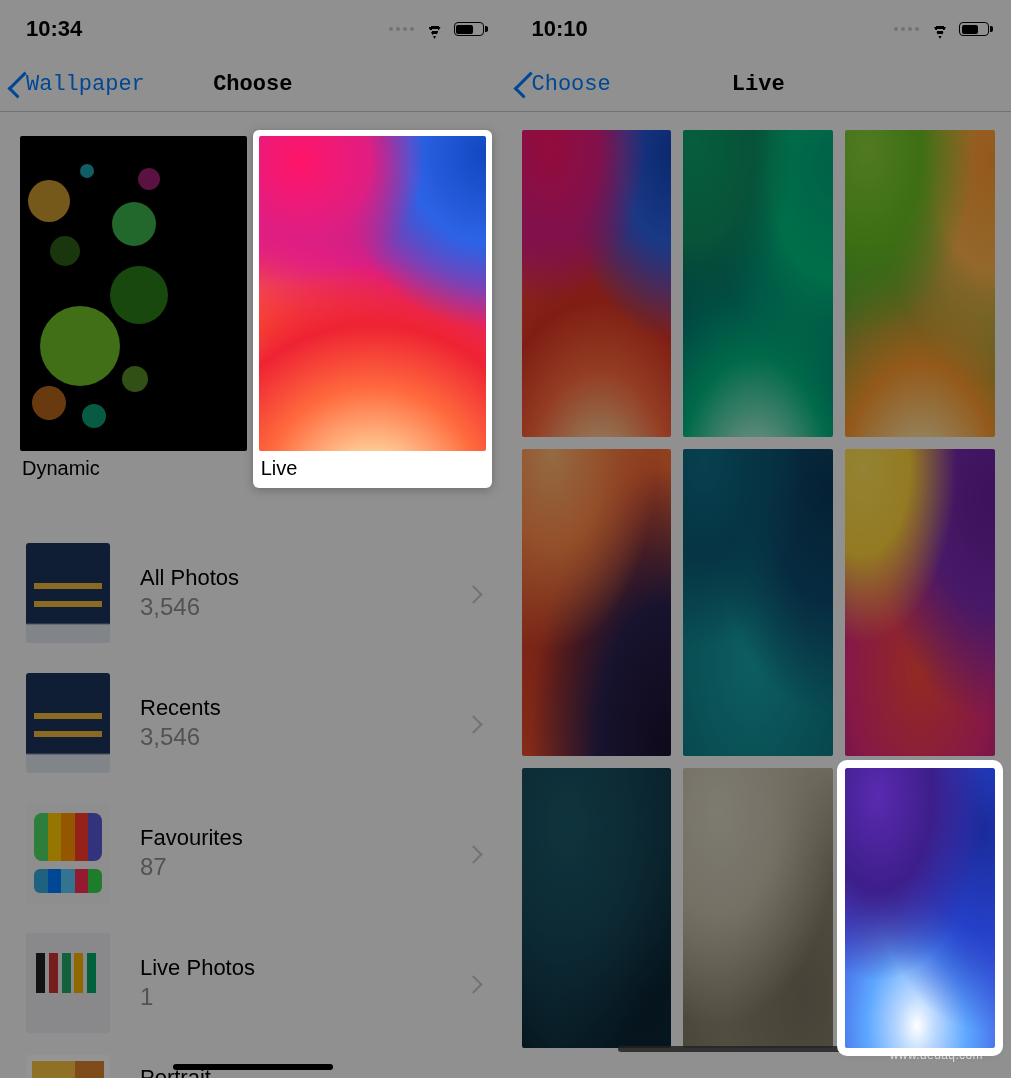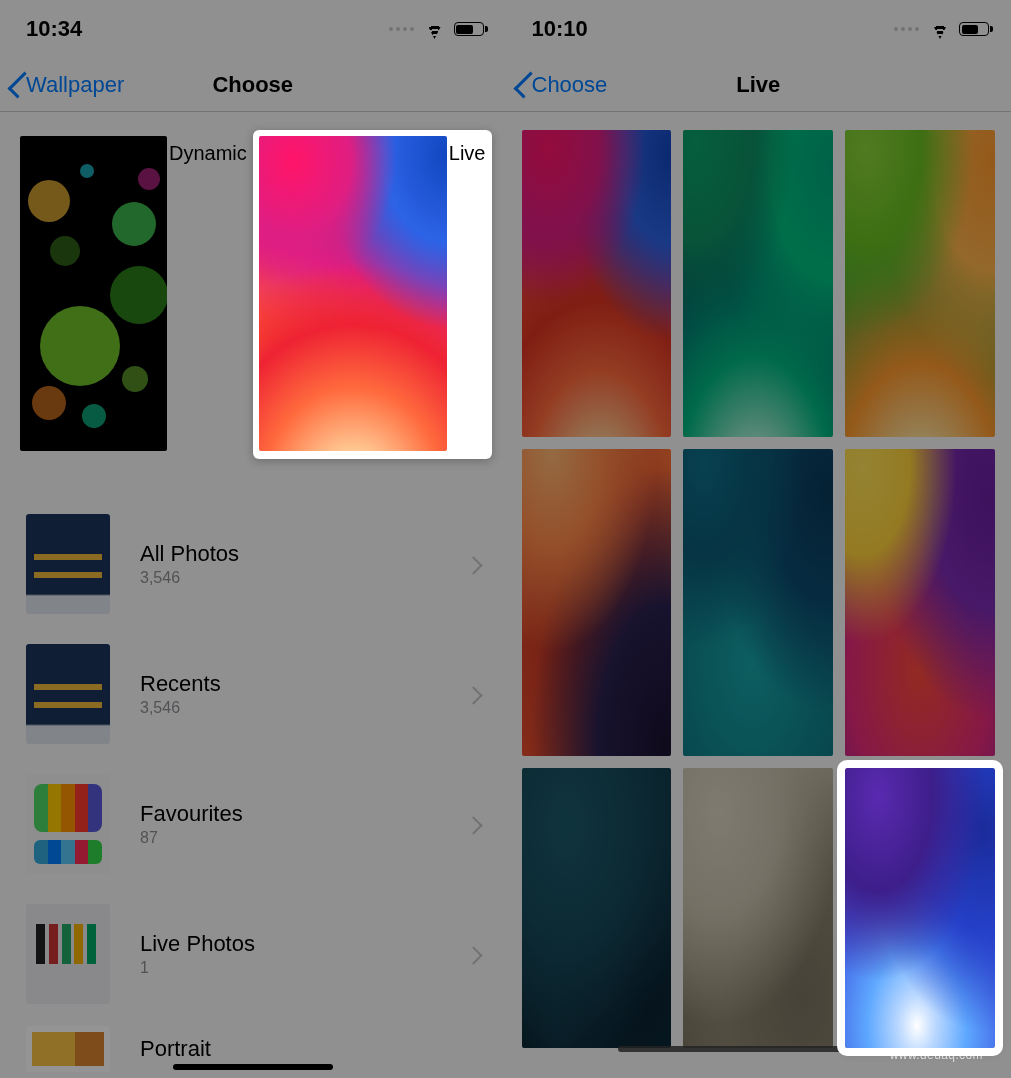--- a/index.html
+++ b/index.html
@@ -85,20 +85,21 @@
   
   .navbar {
     height: 54px;
     border-bottom: 1px solid #c6c6c8;
     display: flex;
     align-items: center;
     position: relative;
     padding: 0 10px;
     background: #f9f9f9;
     margin-top: 14px;
+    font-family: Liberation Mono, monospace;
   }
   .back {
     display: flex;
     align-items: center;
     color: #007aff;
     font-size: 22px;
   }
   .chev {
     width: 14px; height: 24px; margin-right: 2px;
     border-left: 3px solid #007aff;
@@ -120,21 +121,21 @@
 
   
   .cat-row {
     display: flex;
     gap: 8px;
     padding: 24px 20px 0 20px;
   }
   .cat {
     flex: 1;
     display: flex;
-    flex-direction: row;
+    flex-direction: column;
   }
   .cat .thumb {
     width: 100%;
     height: 315px;
     border-radius: 2px;
     overflow: hidden;
   }
   .cat .label {
     font-size: 20px;
     color: #000;
@@ -191,21 +192,21 @@
     padding: 6px 20px 6px 26px;
     position: relative;
     height: 130px;
   }
   .album-row .athumb {
     width: 84px; height: 100px; border-radius: 3px; flex-shrink: 0;
     background: #223; background-size: cover;
   }
   .album-text { margin-left: 30px; flex: 1; }
   .album-title { font-size: 22px; color: #000; }
-  .album-count { font-size: 16px; color: #8e8e93; margin-top: 2px; }
+  .album-count { font-size: 24px; color: #8e8e93; margin-top: 2px; }
   .disc { color: #c7c7cc; font-size: 24px; margin-left: auto; padding-right: 6px; }
   .disc::before{
     content:""; display:inline-block; width:11px;height:11px;
     border-right:2.5px solid #c5c5c7; border-top:2.5px solid #c5c5c7;
     transform: rotate(45deg);
   }
 
   .athumb.t1, .athumb.t2 {
     background:
       linear-gradient(180deg, rgba(255,255,255,0) 80%, #dfe6ee 82%),

